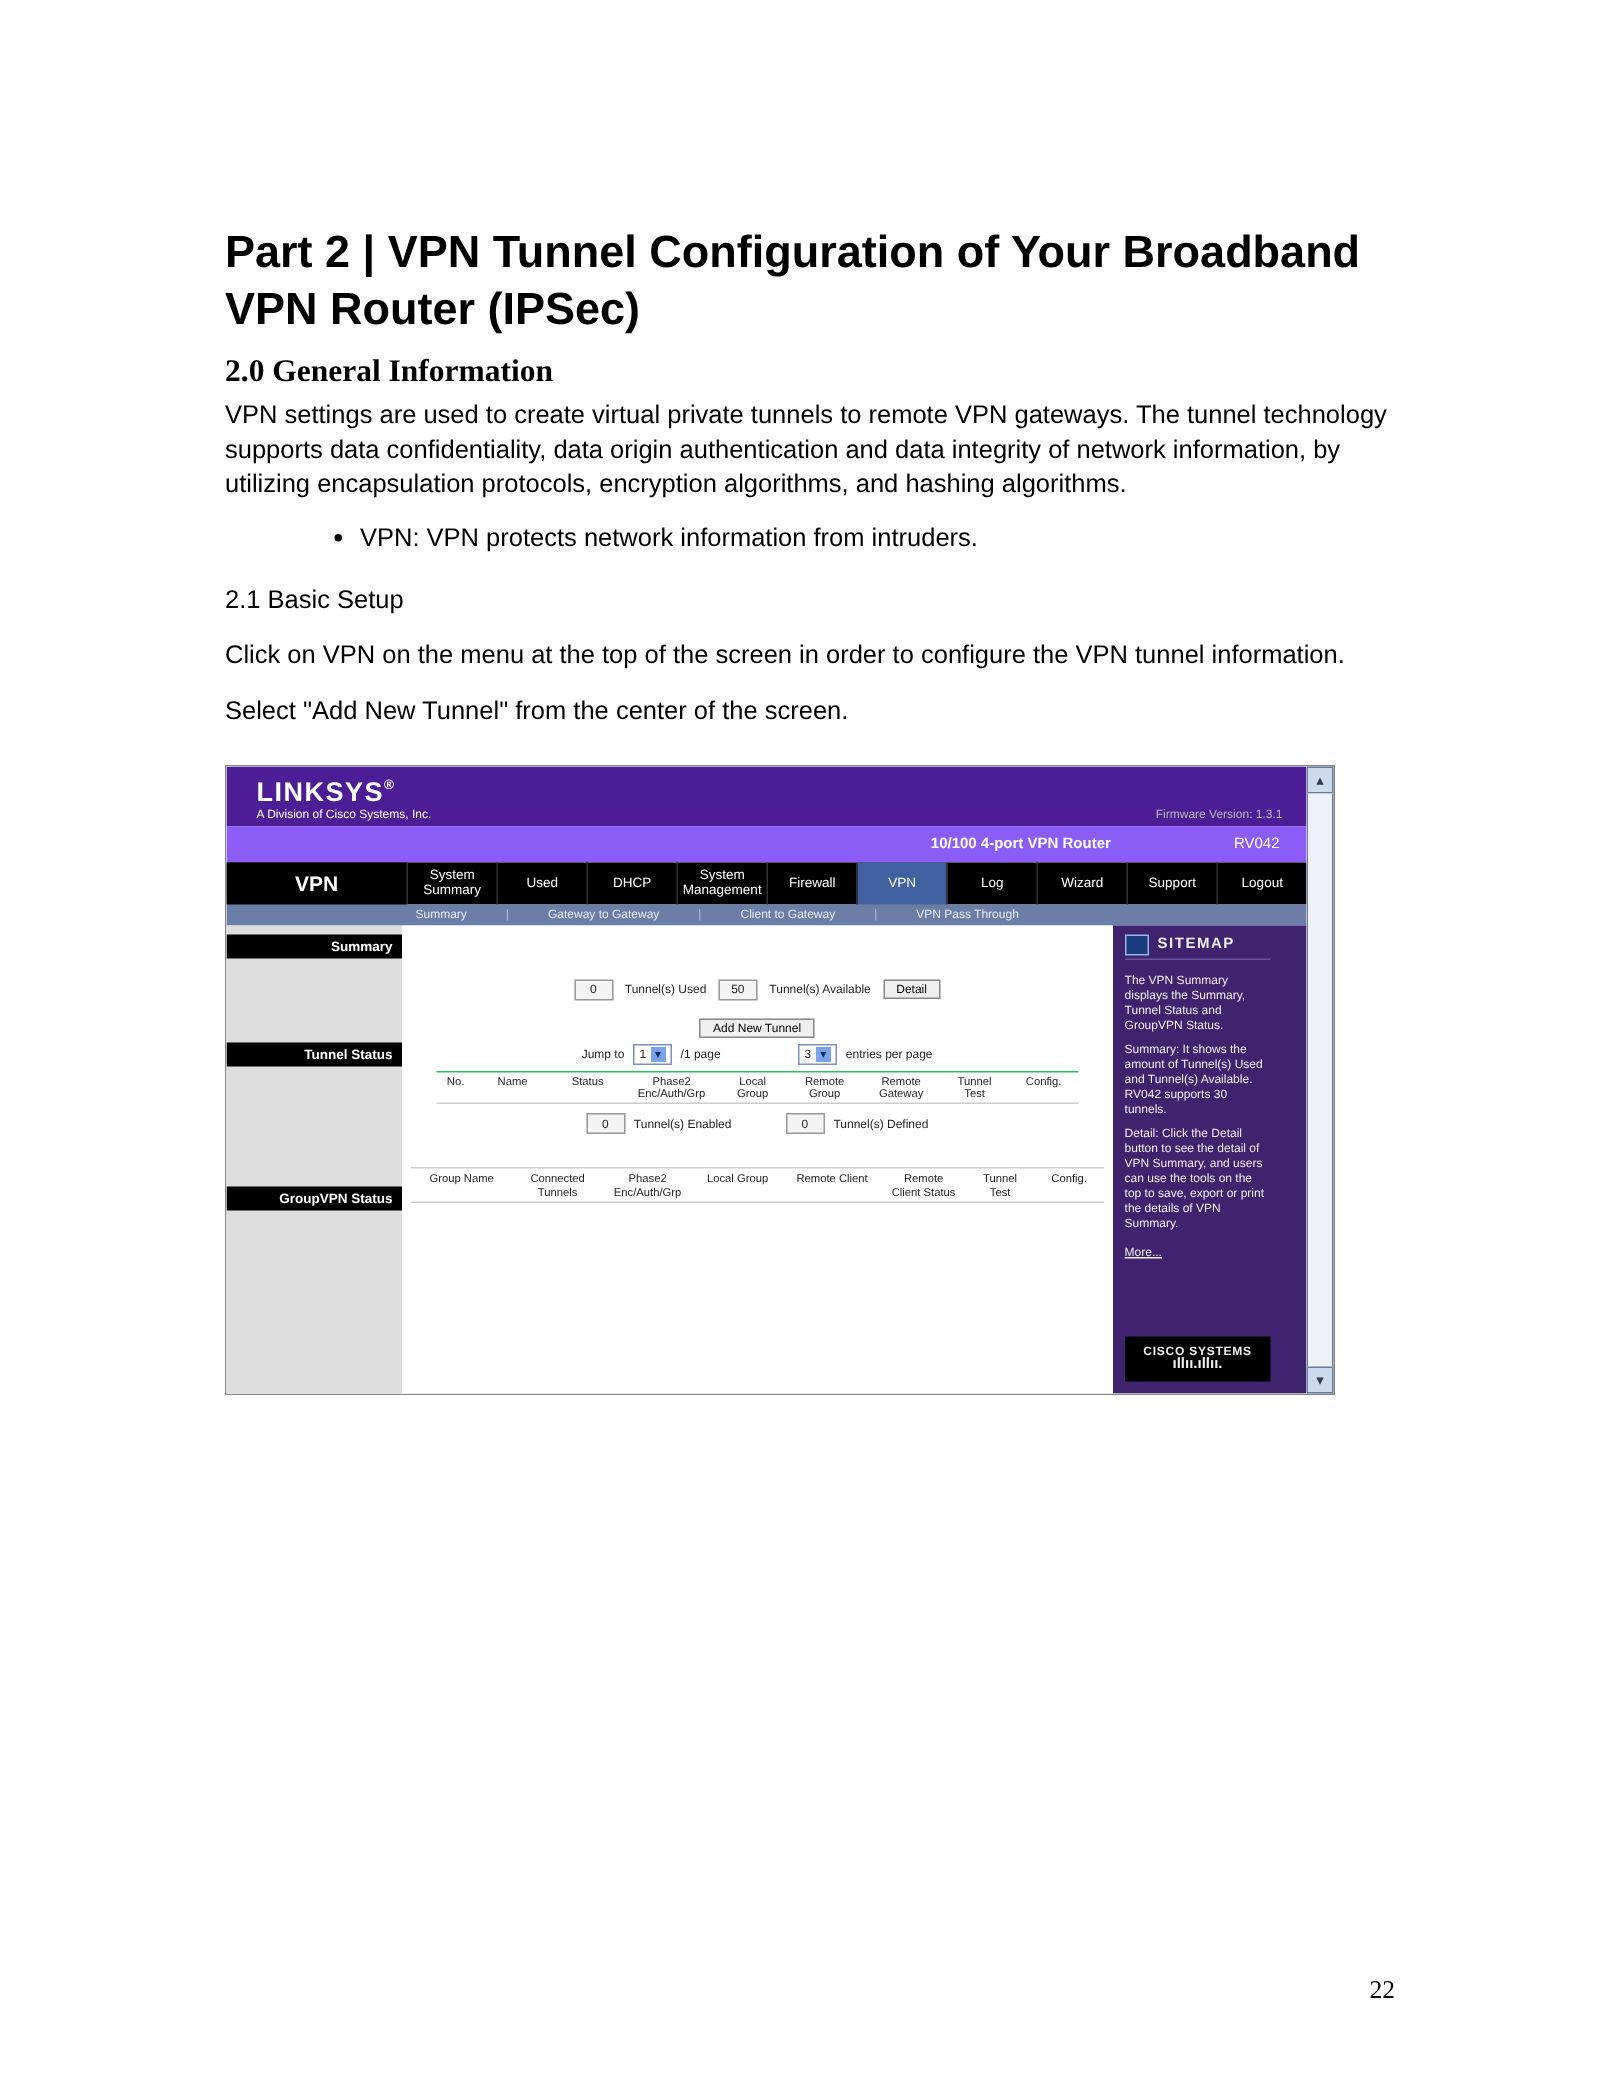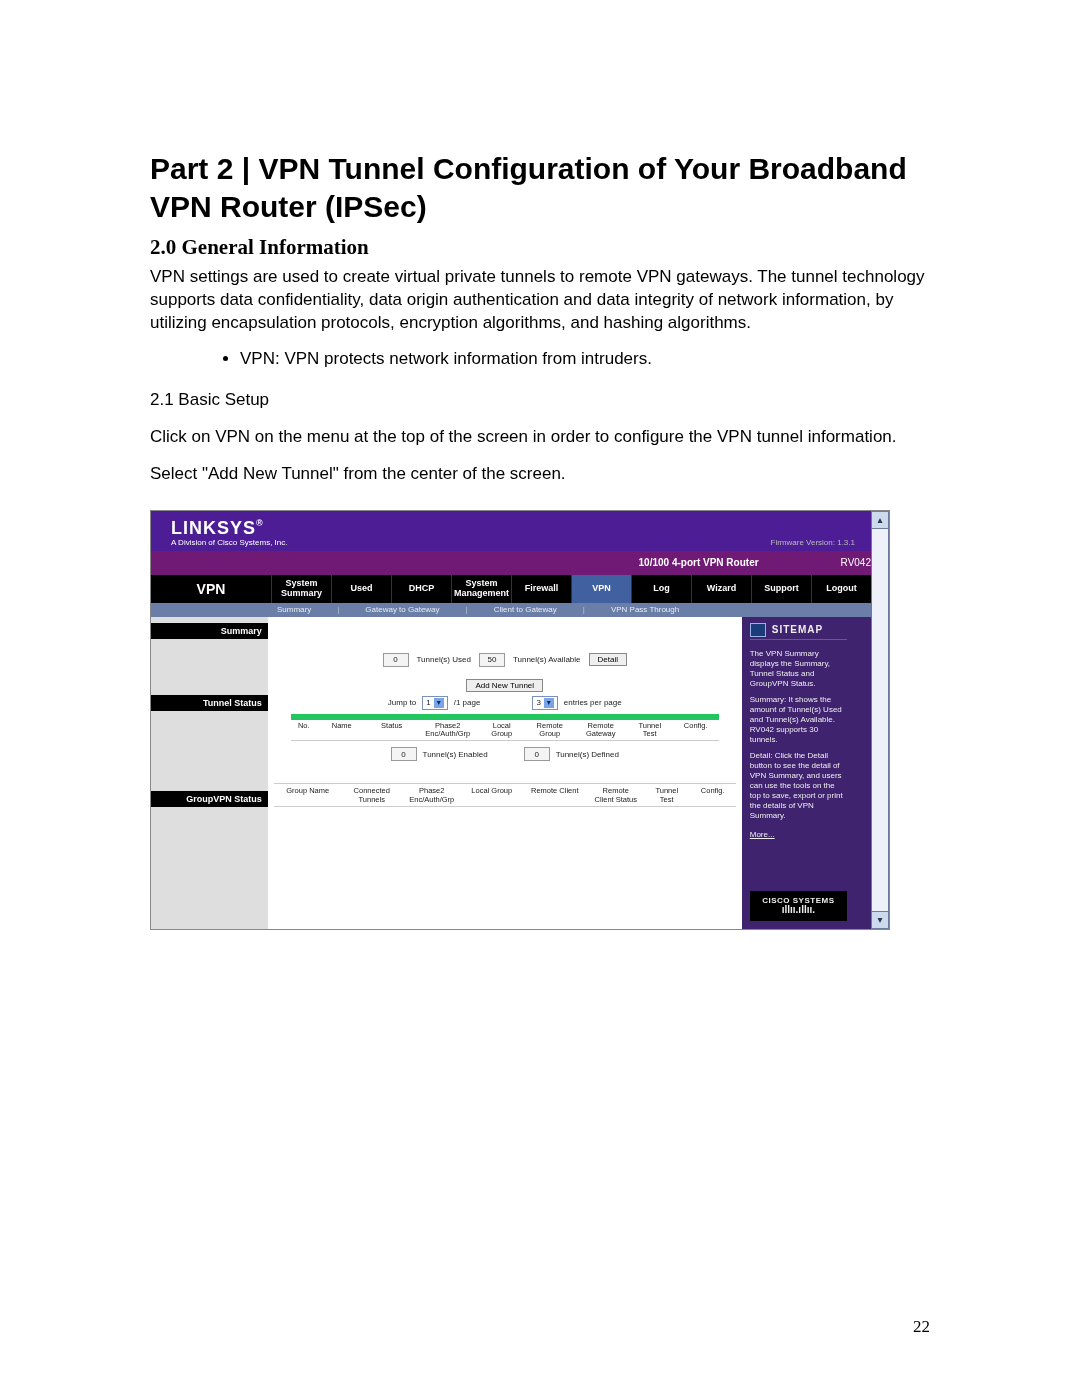--- a/index.html
+++ b/index.html
@@ -106,26 +106,27 @@
     font-family: Arial, sans-serif;
     font-size: 18px;
     font-weight: bold;
     letter-spacing: 1px;
   }
   .brand .logo sup { font-size: 9px; vertical-align: top; }
   .brand .sub { font-size: 8px; margin-top: 2px; }
   .fw { font-size: 8px; color: #bbb; align-self: flex-end; }
 
   .blue-band {
-    background: #701a75;
+    background: #8b5cf6;
     color: #fff;
     height: 24px;
     display: flex;
     justify-content: flex-end;
     align-items: center;
+    padding-right: 18px;
     gap: 70px;
     font-size: 10px;
   }
   .blue-band .product { font-weight: bold; }
   .blue-band .model { font-weight: normal; margin-left: 12px; }
 
   .nav-row {
     display: flex;
     background: #000;
     height: 28px;
@@ -136,21 +137,20 @@
     color: #fff;
     font-weight: bold;
     font-size: 14px;
     display: flex;
     align-items: center;
     justify-content: center;
   }
   .nav-tabs {
     flex: 1;
     display: flex;
-    font-weight: bold;
   }
   .nav-tab {
     flex: 1;
     color: #fff;
     font-size: 9px;
     display: flex;
     align-items: center;
     justify-content: center;
     text-align: center;
     border-left: 1px solid #333;
@@ -241,21 +241,21 @@
     align-items: center;
     justify-content: center;
     font-size: 8px;
   }
 
   .tbl-head {
     display: grid;
     grid-template-columns: 26px 50px 50px 62px 46px 50px 52px 46px 46px;
     font-size: 7.5px;
     text-align: center;
-    border-top: 6px solid #22c55e;
+    border-top: 1px solid #22c55e;
     border-bottom: 1px solid #ccc;
     padding: 2px 0;
     margin: 0 auto;
     width: 428px;
   }
   .tbl-head div { line-height: 1.1; }
 
   .tbl-row2 {
     display: flex;
     justify-content: center;

